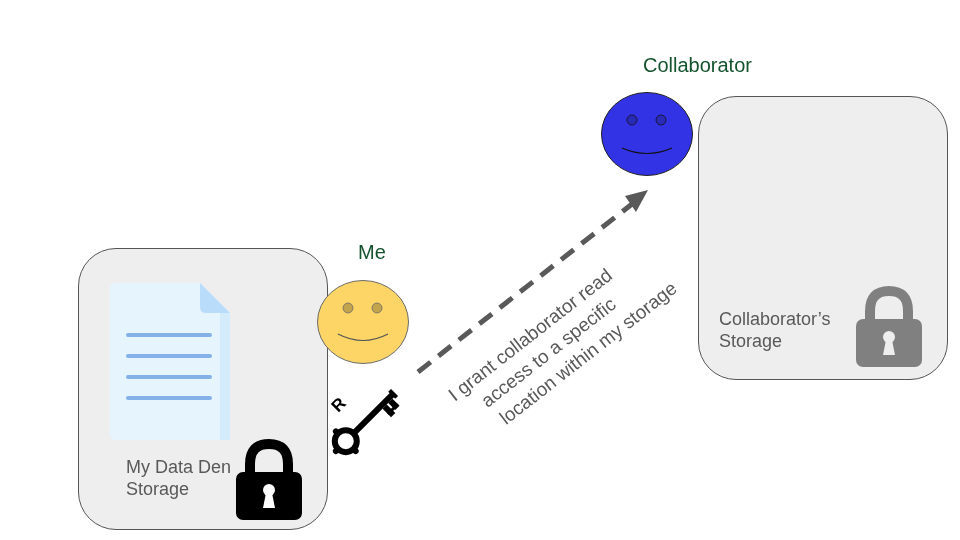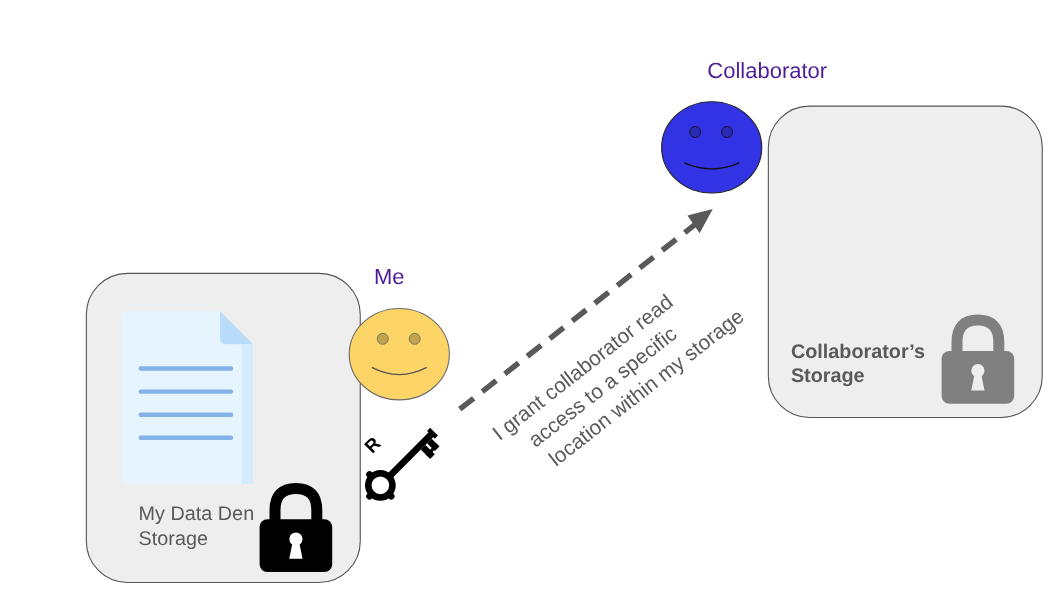--- a/index.html
+++ b/index.html
@@ -1,21 +1,21 @@
 <!DOCTYPE html>
 <html><head>
 <meta charset="utf-8">
 <style>
   html, body { margin: 0; padding: 0; background: #ffffff; }
   body { width: 960px; height: 540px; position: relative; overflow: hidden;
          font-family: "Liberation Sans", sans-serif; color: #595959; }
   .abs { position: absolute; }
   .box { position: absolute; background: #eeeeee; border: 1px solid #555555; border-radius: 38px; box-sizing: border-box; }
   .label { position: absolute; font-size: 18px; line-height: 22px; color: #595959; }
-  .title { position: absolute; font-size: 20px; color: #4c1d95; }
+  .title { position: absolute; font-size: 20px; color: #14532d; }
   svg { position: absolute; overflow: visible; }
   .rot { position: absolute; transform-origin: 0 0; font-size: 19px; line-height: 25px; color: #595959; white-space: nowrap; }
 </style>
 </head>
 <body>
 
 <div class="box" style="left:78px; top:248px; width:250px; height:282px;"></div>
 
 <svg style="left:110px; top:283px;" width="122" height="158" viewBox="0 0 122 158">
   <path d="M6 0 H90 L120 30 V152 Q120 157 114 157 H6 Q0 157 0 151 V6 Q0 0 6 0 Z" fill="#e6f4fd"></path>
@@ -34,21 +34,21 @@
   <div>Storage</div>
 </div>
 
 <svg style="left:236px; top:440px;" width="66" height="80" viewBox="0 0 66 80">
   <path d="M14 36 V24 Q14 4 33 4 Q52 4 52 24 V36" fill="none" stroke="#000" stroke-width="10"></path>
   <rect x="0" y="32" width="66" height="48" rx="7" fill="#000"></rect>
   <circle cx="33" cy="50" r="6" fill="#fff"></circle>
   <path d="M30 53 L27 68 H39 L36 53 Z" fill="#fff"></path>
 </svg>
 
-<div class="title" style="left:340px; top:241px;">Me</div>
+<div class="title" style="left:358px; top:241px;">Me</div>
 <svg style="left:316px; top:279px;" width="94" height="86" viewBox="0 0 94 86">
   <ellipse cx="47" cy="43" rx="45.5" ry="41.5" fill="#fdd567" stroke="#6b6b6b" stroke-width="1"></ellipse>
   <circle cx="32" cy="29" r="5" fill="#c2a44c" stroke="#6b6b6b" stroke-width="0.8"></circle>
   <circle cx="61" cy="29" r="5" fill="#c2a44c" stroke="#6b6b6b" stroke-width="0.8"></circle>
   <path d="M22 55 Q47 68 72 55" fill="none" stroke="#555" stroke-width="1.2"></path>
 </svg>
 
 <svg style="left:322px; top:375px;" width="90" height="90" viewBox="0 0 90 90">
   <g transform="rotate(-45 45 45)">
     <circle cx="15" cy="45" r="11" fill="none" stroke="#000" stroke-width="6"></circle>
@@ -77,21 +77,21 @@
 
 <div class="title" style="left:643px; top:54px;">Collaborator</div>
 <svg style="left:600px; top:91px;" width="94" height="86" viewBox="0 0 94 86">
   <ellipse cx="47" cy="43" rx="45.5" ry="41.5" fill="#3333e6" stroke="#222" stroke-width="1"></ellipse>
   <circle cx="32" cy="29" r="5" fill="#2a2ab8" stroke="#111" stroke-width="0.8"></circle>
   <circle cx="61" cy="29" r="5" fill="#2a2ab8" stroke="#111" stroke-width="0.8"></circle>
   <path d="M22 57 Q47 68 72 57" fill="none" stroke="#111" stroke-width="1.2"></path>
 </svg>
 
 <div class="box" style="left:698px; top:96px; width:250px; height:284px;"></div>
-<div class="label" style="left:719px; top:308px;font-weight:bold;">
+<div class="label" style="left:719px; top:308px;">
   <div>Collaborator’s</div>
   <div>Storage</div>
 </div>
 <svg style="left:856px; top:287px;" width="66" height="80" viewBox="0 0 66 80">
   <path d="M14 36 V24 Q14 4 33 4 Q52 4 52 24 V36" fill="none" stroke="#808080" stroke-width="10"></path>
   <rect x="0" y="32" width="66" height="48" rx="7" fill="#808080"></rect>
   <circle cx="33" cy="50" r="6" fill="#eeeeee"></circle>
   <path d="M30 53 L27 68 H39 L36 53 Z" fill="#eeeeee"></path>
 </svg>
 

